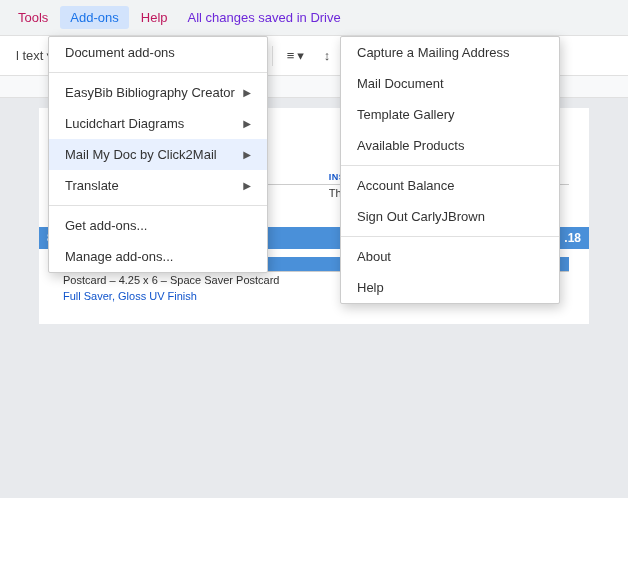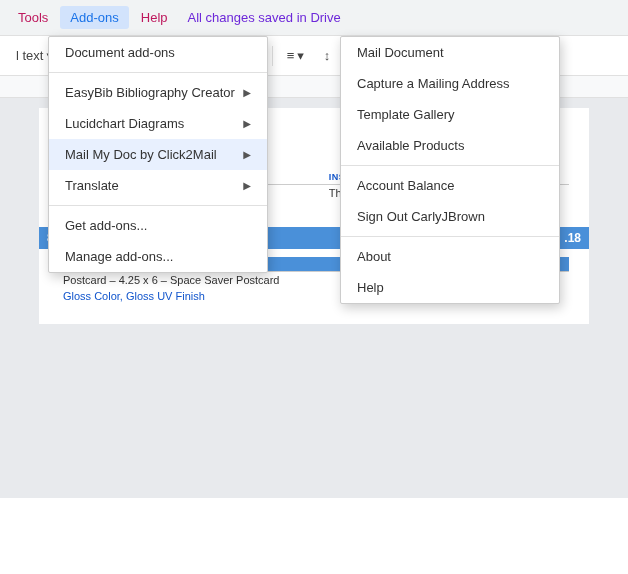--- a/index.html
+++ b/index.html
@@ -269,21 +269,21 @@
           <th class="desc-header">Description</th>
           <th class="desc-header">Unit Price</th>
           <th class="desc-header">Total</th>
         </tr>
         <tr class="desc-row">
           <td>Postcard – 4.25 x 6 – Space Saver Postcard</td>
           <td>.46</td>
           <td>$2341.86</td>
         </tr>
         <tr class="desc-row">
-          <td class="blue-text">Gloss Color, Gloss UV Finish</td>
+          <td class="blue-text">Full Saver, Gloss UV Finish</td>
           <td></td>
           <td></td>
         </tr>
       </tbody>
         </table>
     </div>
   </div>
 </div>
 
 <div class="dropdown-container">
@@ -313,26 +313,26 @@
     <div class="dropdown-item">
       <span>Get add-ons...</span>
     </div>
     <div class="dropdown-item">
       <span>Manage add-ons...</span>
     </div>
   </div>
 
   <div class="dropdown submenu">
     <div class="dropdown-item">
+      <span>Capture a Mailing Address</span>
+    </div>
+    <div class="dropdown-item">
       <span>Mail Document</span>
     </div>
     <div class="dropdown-item">
-      <span>Capture a Mailing Address</span>
-    </div>
-    <div class="dropdown-item">
       <span>Template Gallery</span>
     </div>
     <div class="dropdown-item">
       <span>Available Products</span>
     </div>
     <div class="dropdown-divider"></div>
     <div class="dropdown-item">
       <span>Account Balance</span>
     </div>
     <div class="dropdown-item">

